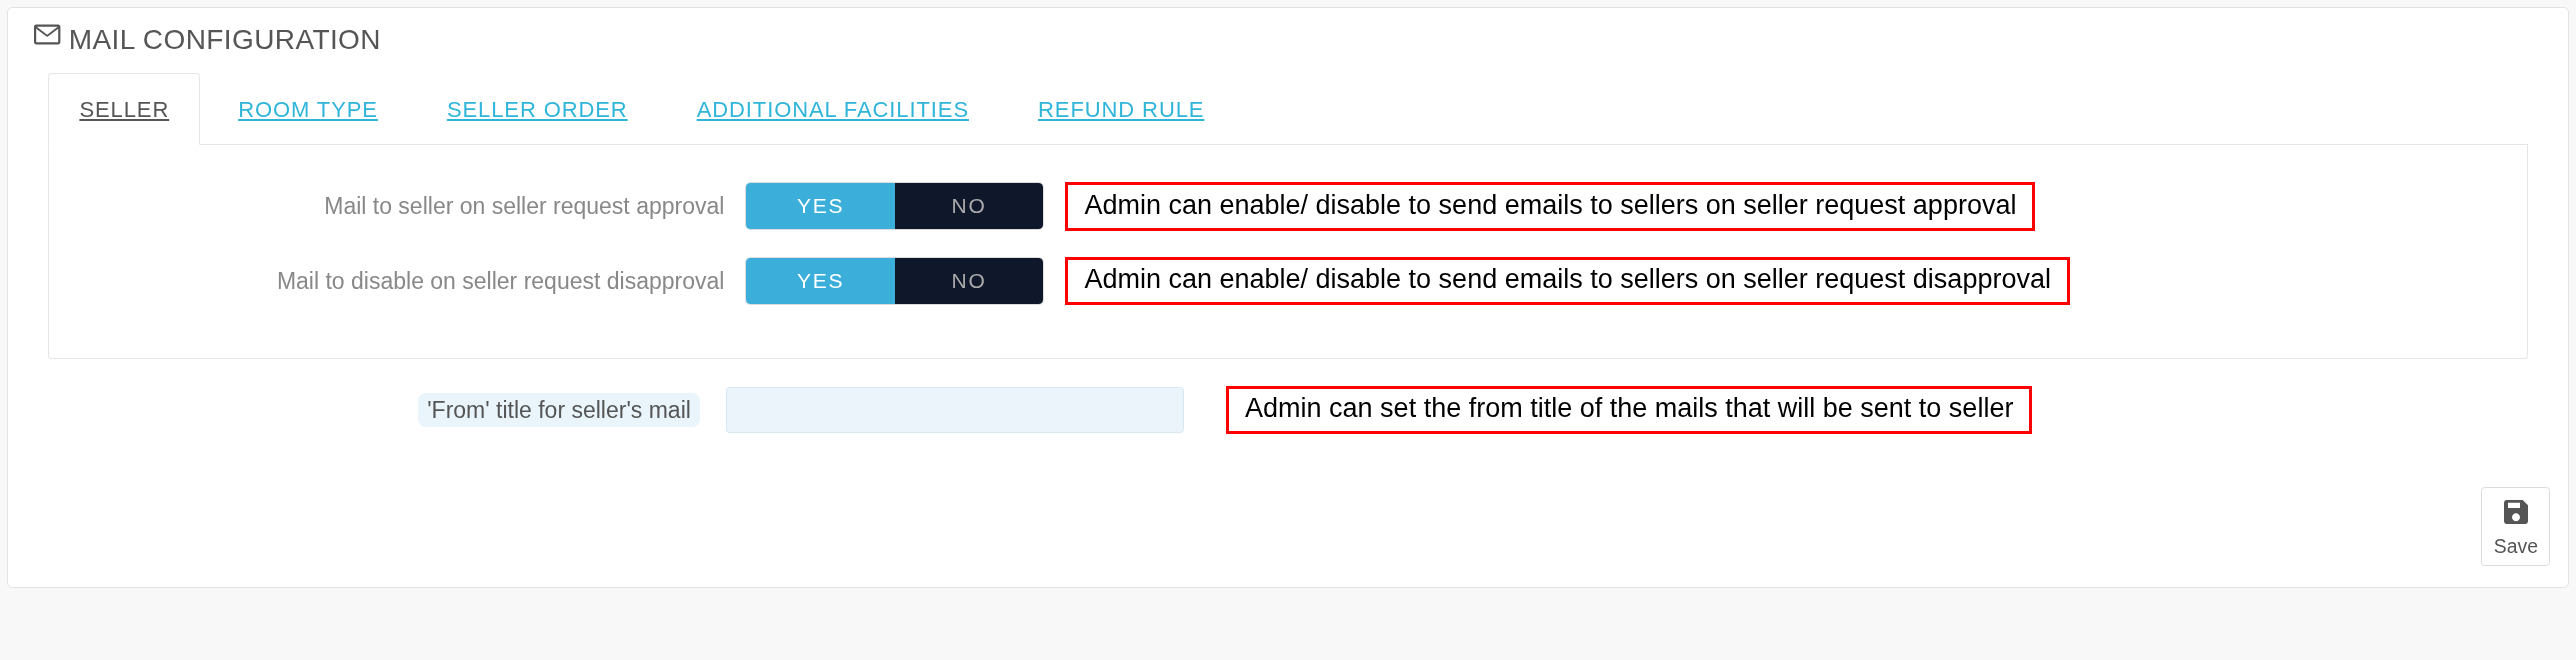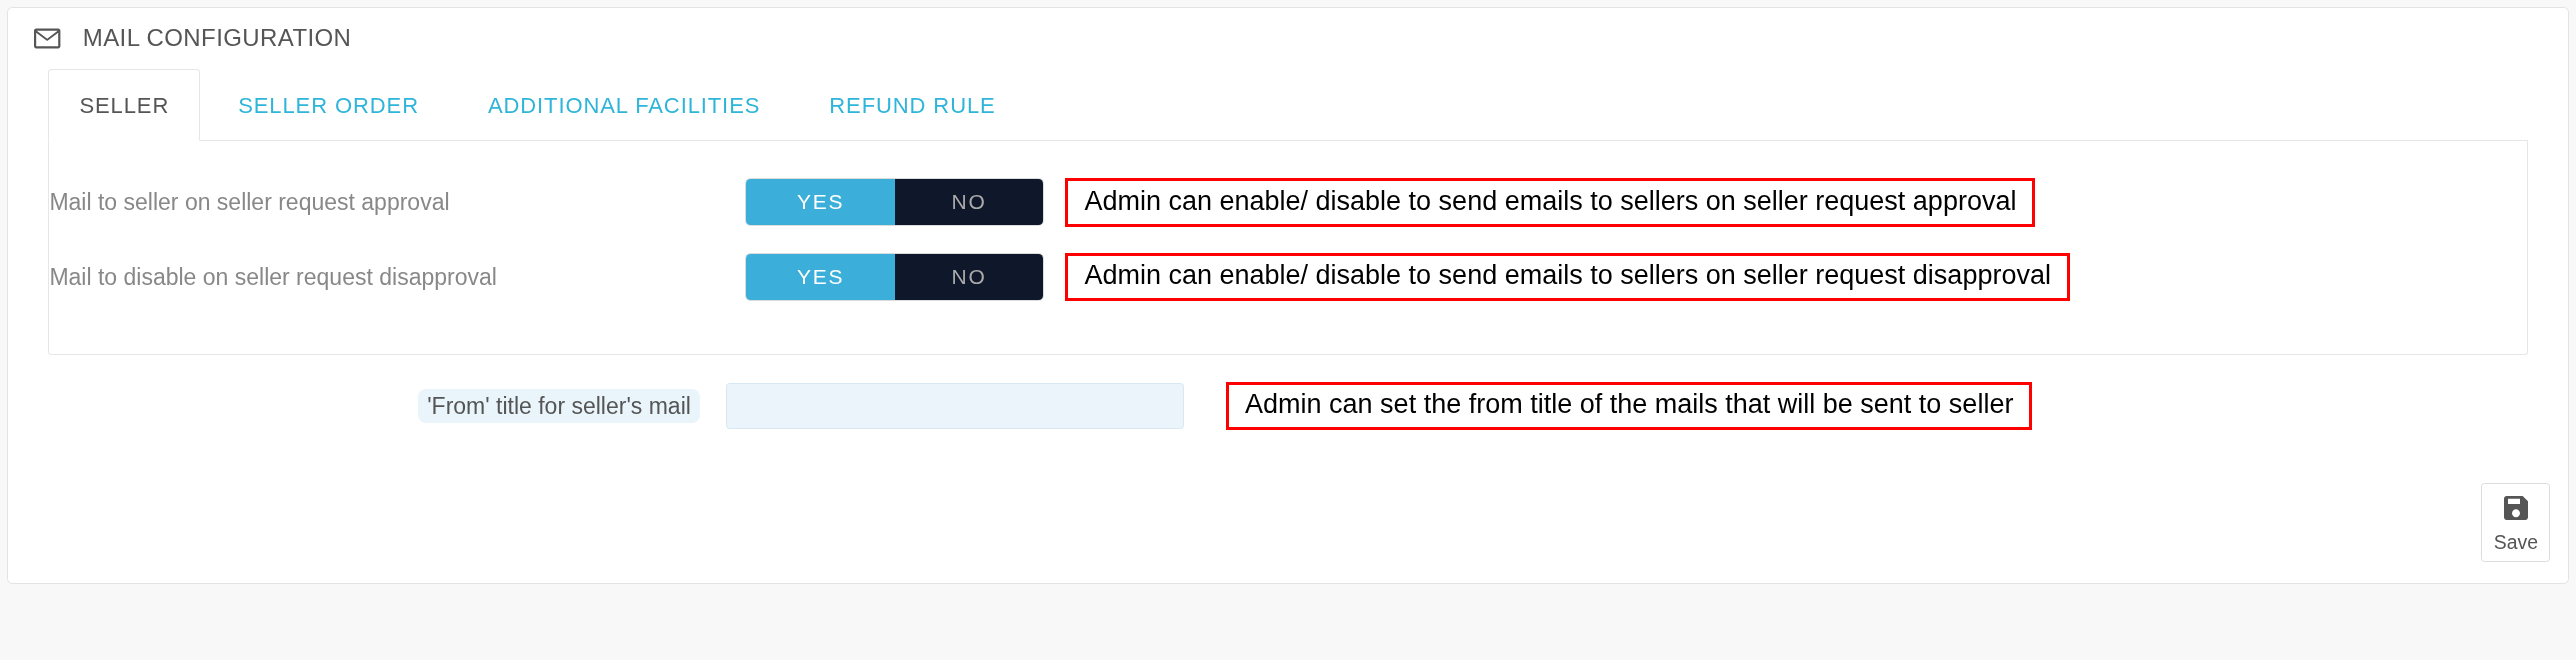--- a/index.html
+++ b/index.html
@@ -11,24 +11,24 @@
       color: #555;
     }
     .panel {
       background: #fff;
       border: 0.9px solid #e3e3e3;
       border-radius: 5.3px;
       padding: 0;
     }
     .panel-heading {
       display: flex;
-      align-items: center;
-      gap: 22px;
+      align-items: flex-start;
+      gap: 8px;
       padding: 16px 26.4px 16px 26.4px;
-      font-size: 24px;
+      font-size: 28px;
       font-weight: 400;
       color: #555;
       letter-spacing: 0.4px;
     }
     .panel-heading .mail-icon svg {
       display: block;
     }
     .panel-body {
       padding: 0 26.4px 0 26.4px;
     }
@@ -42,20 +42,21 @@
       font-size: 22px;
       letter-spacing: 0.9px;
       color: #2fb5d9;
       cursor: pointer;
       border: 0.9px solid transparent;
       border-bottom: none;
       position: relative;
       top: 0.9px;
       margin-right: 7px;
       white-space: nowrap;
+      text-decoration: underline;
     }
     .tab.active {
       color: #555;
       border-color: #e6e6e6;
       border-bottom: 0.9px solid #fff;
       border-radius: 3.5px 3.5px 0 0;
       background: #fff;
     }
     .tab-content-panel {
       border: 0.9px solid #e6e6e6;
@@ -65,23 +66,24 @@
       padding: 37px 0 53px 0;
     }
     .form-row {
       display: flex;
       align-items: center;
       margin-bottom: 26.4px;
     }
     .form-row:last-child { margin-bottom: 0; }
     .form-label {
       width: 696px;
+      text-align: right;
       color: #888;
       font-size: 23px;
-      padding-right: 10px;
+      padding-right: 21px;
     }
     .form-label.hl {
       display: inline-block;
       background: #e9f4fb;
       color: #555;
       width: auto;
       padding: 3.5px 8.8px;
       margin-left: 370px;
       margin-right: 26.4px;
       text-align: right;
@@ -173,20 +175,21 @@
         <path d="M22 0H2C0.9 0 0 0.9 0 2v14c0 1.1 0.9 2 2 2h20c1.1 0 2-0.9 2-2V2c0-1.1-0.9-2-2-2zM21.5 2 12 9.2 2.5 2H21.5zM2 16V3.7l9.4 7.1c0.35 0.27 0.85 0.27 1.2 0L22 3.7V16H2z"></path>
       </svg>
     </span>
     <span>MAIL CONFIGURATION</span>
   </div>
 
   <div class="panel-body">
 
     <div class="tabs">
       <div class="tab active">SELLER</div>
+      <div class="tab">ROOM TYPE</div>
       <div class="tab">SELLER ORDER</div>
       <div class="tab">ADDITIONAL FACILITIES</div>
       <div class="tab">REFUND RULE</div>
     </div>
 
     <div class="tab-content-panel">
 
       <div class="form-row">
         <div class="form-label">Mail to seller on seller request approval</div>
         <div class="form-control-area">

